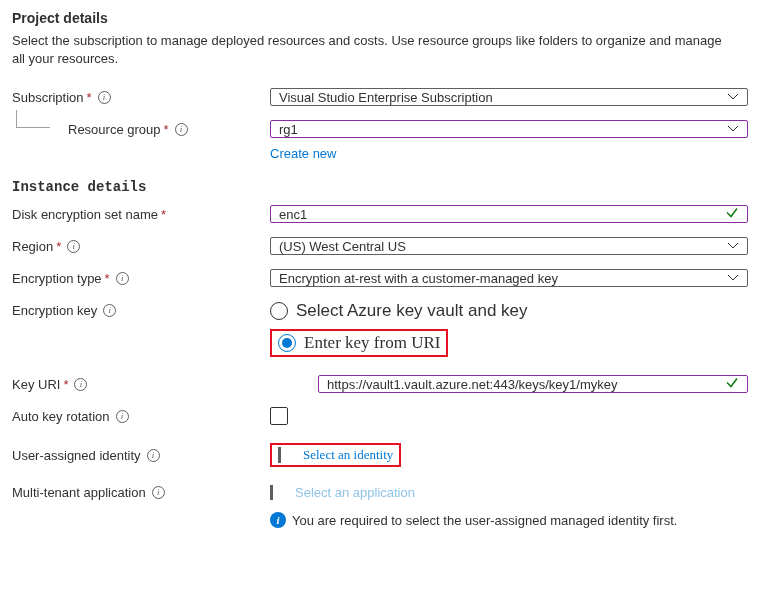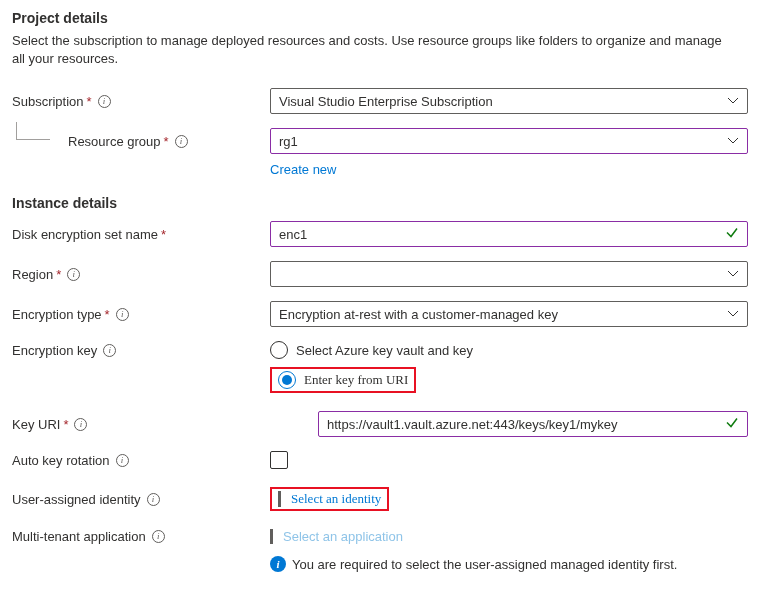--- a/index.html
+++ b/index.html
@@ -52,21 +52,21 @@
     border-radius: 50%;
     font-size: 9px;
     line-height: 1;
     color: #605e5c;
     margin-left: 6px;
     font-style: italic;
     font-family: serif;
   }
   .select, .text-input {
     width: 100%;
-    height: 26px;
+    height: 18px;
     border: 1px solid #605e5c;
     border-radius: 2px;
     padding: 0 28px 0 8px;
     font-size: 13px;
     color: #323130;
     background: #fff;
     position: relative;
     display: flex;
     align-items: center;
     cursor: pointer;
@@ -97,21 +97,21 @@
   .indent-connector {
     width: 34px;
     height: 18px;
     border-left: 1px solid #a19f9d;
     border-bottom: 1px solid #a19f9d;
     margin-right: 18px;
     margin-top: -20px;
     margin-left: 4px;
   }
   .radio-group { display: flex; flex-direction: column; gap: 8px; }
-  .radio-item { display: flex; align-items: center; gap: 8px; font-size: 13px; cursor: pointer; }
+  .radio-item { display: flex; align-items: center; gap: 8px; font-size: 17px; cursor: pointer; }
   .radio-outer {
     width: 18px; height: 18px;
     border: 1px solid #323130;
     border-radius: 50%;
     display: flex; align-items: center; justify-content: center;
   }
   .radio-outer.checked { border-color: #0078d4; }
   .radio-inner {
     width: 10px; height: 10px;
     background: #0078d4;
@@ -126,21 +126,21 @@
   .redbox {
     border: 2px solid #e81123;
     padding: 2px 6px;
     display: inline-flex;
     align-items: center;
     font-family: Liberation Serif, serif;
   }
   .redbox-radio { gap: 8px; }
   .left-bar {
     border-left: 3px solid #605e5c;
-    padding-left: 10px;
+    padding-left: 22px;
     display: inline-block;
   }
   .info-row {
     display: flex;
     align-items: center;
     gap: 6px;
     font-size: 13px;
     margin-top: 8px;
   }
   .info-circle {
@@ -149,21 +149,21 @@
     background: #0078d4;
     color: #fff;
     display: flex;
     align-items: center;
     justify-content: center;
     font-size: 11px;
     font-weight: 700;
     font-family: serif;
     font-style: italic;
   }
-  .spacer-top { margin-top: 24px; }
+  .spacer-top { margin-top: 24px; font-family: Liberation Mono, monospace; }
 </style>
 </head>
 <body>
 
 <h3>Project details</h3>
 <p class="section-desc">Select the subscription to manage deployed resources and costs. Use resource groups like folders to organize and manage all your resources.</p>
 
 <div class="row">
   <div class="label-col">
     <span>Subscription</span>
@@ -227,20 +227,21 @@
 </div>
 
 <div class="row">
   <div class="label-col">
     <span>Region</span>
       <span class="req">*</span>
     <span class="info-icon">i</span>
   </div>
   <div class="field-col">
     <div class="select">
+      <span>(US) West Central US</span>
       <span class="chev">
         <svg width="12" height="12" viewBox="0 0 12 12">
             <path d="M1 3 L6 8 L11 3" stroke="#323130" stroke-width="1" fill="none"></path>
           </svg>
       </span>
     </div>
   </div>
 </div>
 
 <div class="row">

